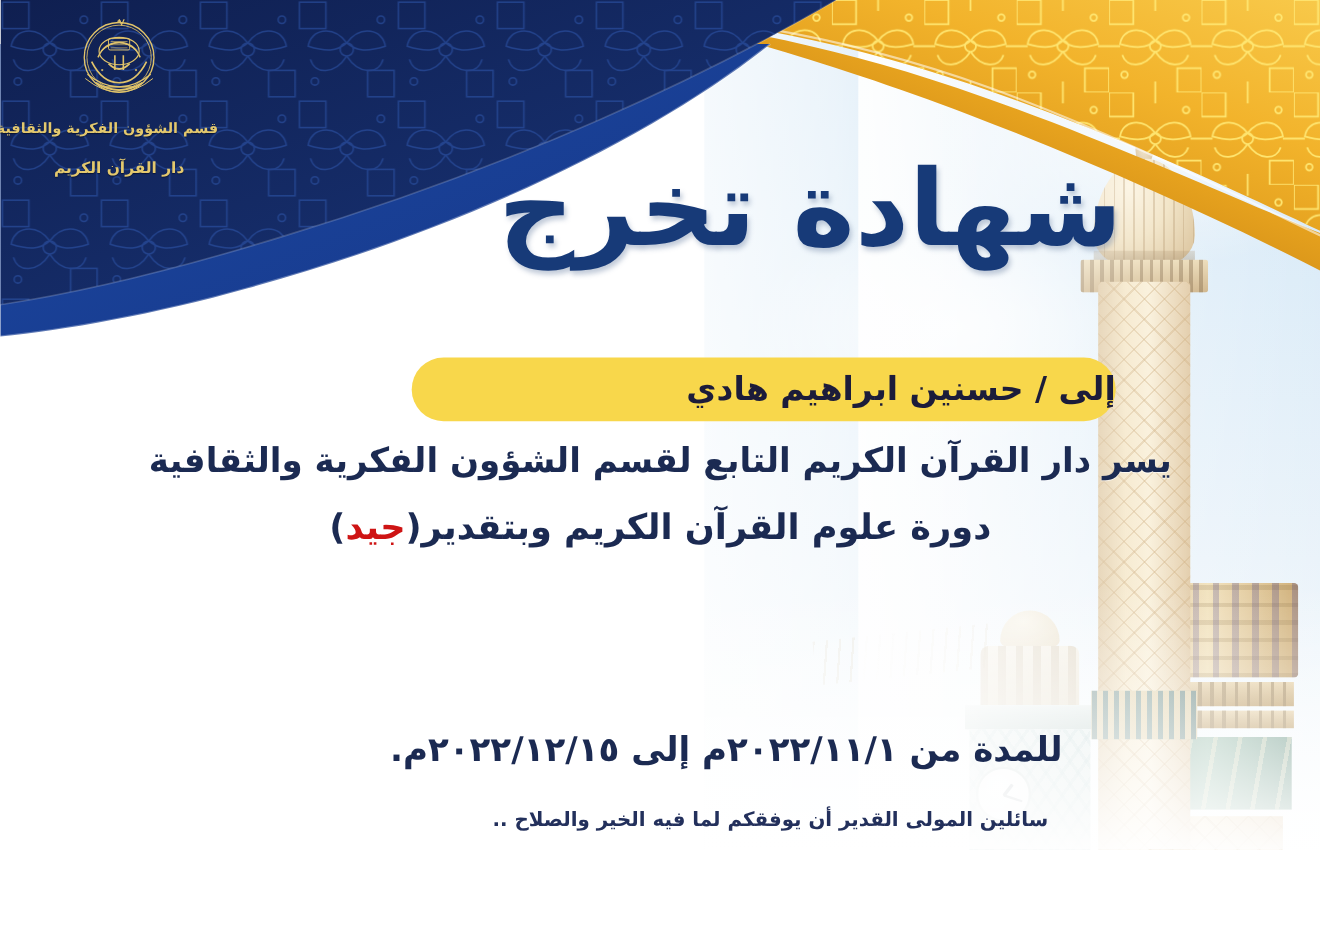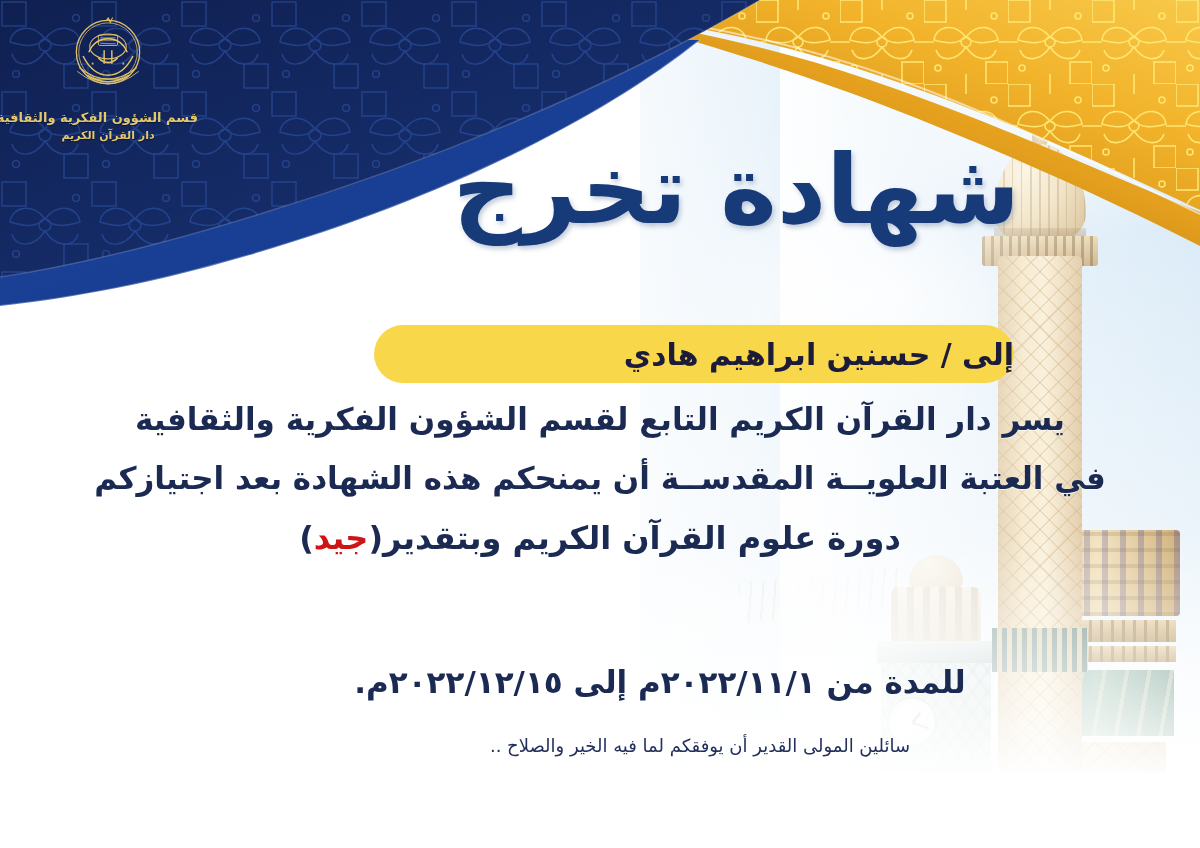--- a/index.html
+++ b/index.html
@@ -300,21 +300,21 @@
   }
   .logo-line {
     font-size: 13px;
     font-weight: bold;
     letter-spacing: 0.5px;
     color: #e3c86e;
     text-shadow: 0 1px 1px rgba(0,0,0,0.45);
     margin-top: 2px;
     white-space: nowrap;
   }
-  .logo-line.l2 { font-size: 11px; margin-top: 4px; }
+  .logo-line.l2 { font-size: 14px; margin-top: 20px; }
 
   .cert-title {
     position: absolute;
     right: 180px;
     top: 118px;
     width: 640px;
     text-align: right;
     font-size: 96px;
     font-weight: bold;
     color: #173a78;
@@ -373,21 +373,21 @@
     color: #1b2a52;
     white-space: nowrap;
   }
   .closing-line {
     position: absolute;
     right: 0;
     top: 735px;
     width: 1000px;
     text-align: center;
     font-size: 18px;
-    font-weight: normal;
+    font-weight: bold;
     color: #23305c;
     white-space: nowrap;
   }
 </style>
 </head>
 <body>
 
 <div id="certificate">
 
   <div class="photo-layer">
@@ -539,21 +539,20 @@
     </div>
 
     <div class="cert-title">شهادة تخرج</div>
 
     <div class="name-banner">
       <span class="name-text">إلى / حسنين ابراهيم هادي</span>
     </div>
 
     <div class="body-block">
       <div class="body-line wide">يسر دار القرآن الكريم التابع لقسم الشؤون الفكرية والثقافية</div>
-      <div class="body-line wide">في العتبة العلويــة المقدســة أن يمنحكم هذه الشهادة بعد اجتيازكم</div>
       <div class="body-line"><span>دورة علوم القرآن الكريم وبتقدير(</span><span class="grade">جيد</span><span>)</span></div>
     </div>
 
     <div class="date-line">للمدة من ٢٠٢٢/١١/١م إلى ٢٠٢٢/١٢/١٥م.</div>
 
     <div class="closing-line">سائلين المولى القدير أن يوفقكم لما فيه الخير والصلاح ..</div>
 
   </div>
 </div>
 

